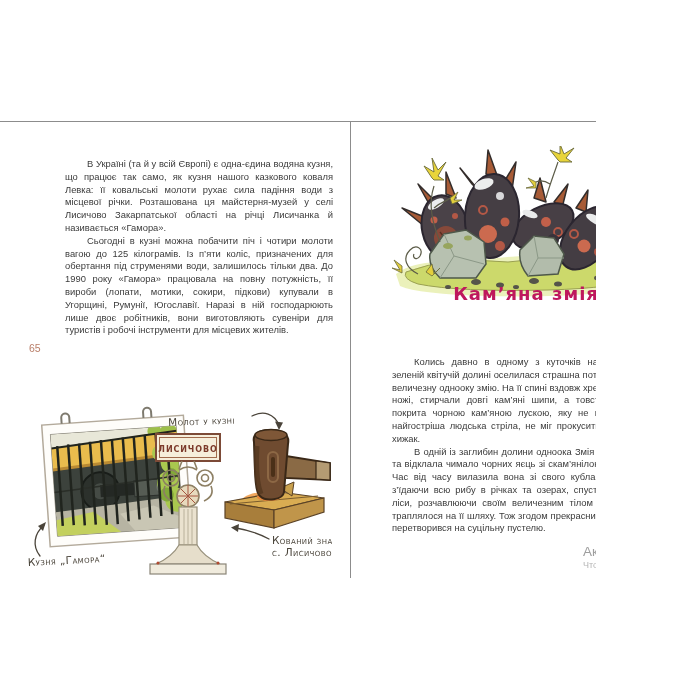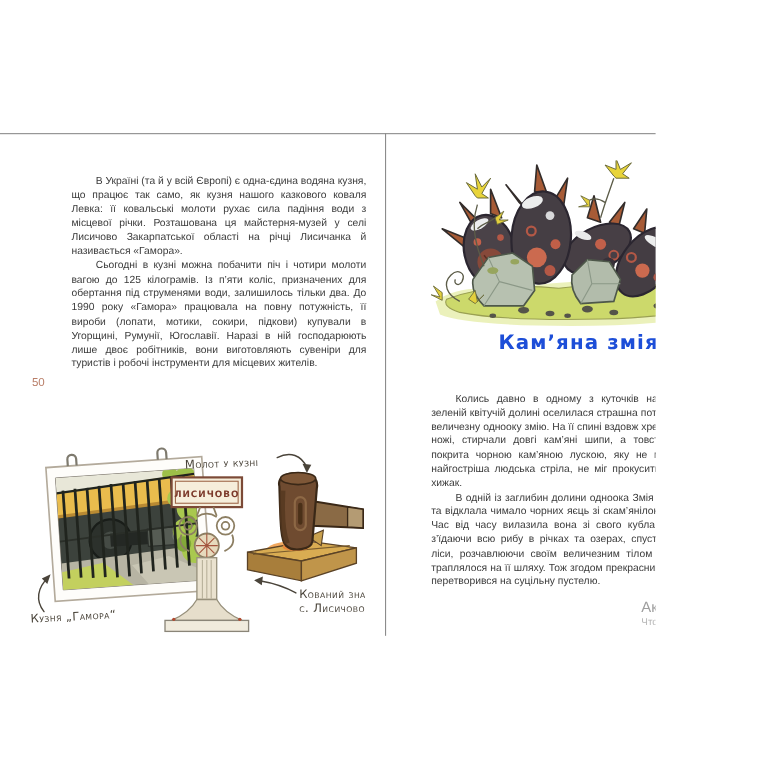--- a/index.html
+++ b/index.html
@@ -11,23 +11,23 @@
   .body-text{position:absolute;color:#3b3b3b;font-size:9.4px;line-height:12.8px;
              text-align:justify;}
   .body-text p{margin:0;text-indent:22px;}
   .left-text{left:65px;top:158px;width:268px;}
   .right-text{left:392px;top:356px;width:270px;}
 
   .page-num{position:absolute;font-size:10.5px;}
   .page-num-left{left:29px;top:342px;color:#b97e68;}
   .page-num-right{left:657px;top:342px;color:#8f8f8f;}
 
-  .story-title{position:absolute;left:390px;top:301px;width:272px;text-align:center;
+  .story-title{position:absolute;left:390px;top:283px;width:272px;text-align:center;
                font-family:"DejaVu Sans",sans-serif;font-size:18px;font-weight:bold;
-               letter-spacing:1px;color:#1d4ed8;}
+               letter-spacing:1px;color:#be185d;}
 
   .left-illo{position:absolute;left:22px;top:404px;}
   .snake-illo{position:absolute;left:388px;top:146px;}
 
   .hand{font-family:"DejaVu Sans",sans-serif;font-variant:small-caps;
         font-size:10.5px;fill:#4a443a;letter-spacing:0.4px;}
   .plate-text{font-family:"DejaVu Sans",sans-serif;font-weight:bold;font-size:8px;
               letter-spacing:0.9px;fill:#7c3a2b;}
   .arrow{stroke:#4a443a;stroke-width:1.3;fill:none;stroke-linecap:round;}
   .arrow-head{fill:#4a443a;stroke:none;}
@@ -41,21 +41,21 @@
 
 <div class="canvas">
 
   <div class="top-rule"></div>
   <div class="spine"></div>
 
   <div class="body-text left-text">
     <p>В Україні (та й у всій Європі) є одна-єдина водяна кузня, що працює так само, як кузня нашого казкового коваля Левка: її ковальські молоти рухає сила падіння води з місцевої річки. Розташована ця майстерня-музей у селі Лисичово Закарпатської області на річці Лисичанка й називається «Гамора».</p>
     <p>Сьогодні в кузні можна побачити піч і чотири молоти вагою до 125 кілограмів. Із п’яти коліс, призначених для обертання під струменями води, залишилось тільки два. До 1990 року «Гамора» працювала на повну потужність, її вироби (лопати, мотики, сокири, підкови) купували в Угорщині, Румунії, Югославії. Наразі в ній господарюють лише двоє робітників, вони виготовляють сувеніри для туристів і робочі інструменти для місцевих жителів.</p>
   </div>
-  <div class="page-num page-num-left">50</div>
+  <div class="page-num page-num-left">65</div>
 
   <svg class="left-illo" width="310" height="178" viewBox="0 0 310 178">
 
     <g transform="rotate(-4 95 80)">
       <rect x="24" y="16" width="142" height="122" fill="#fefdfa" stroke="#b3aa9b" stroke-width="1.5"></rect>
       <path d="M 44,16 v-6 a4,4 0 0 1 8,0 v6" fill="none" stroke="#7e7a6e" stroke-width="2"></path>
       <path d="M 126,16 v-6 a4,4 0 0 1 8,0 v6" fill="none" stroke="#7e7a6e" stroke-width="2"></path>
       <rect x="32" y="26" width="126" height="102" fill="#454b43" stroke="#8b857a" stroke-width="0.8"></rect>
       <clipPath id="photoClip">
           <rect x="32" y="26" width="126" height="102"></rect>

